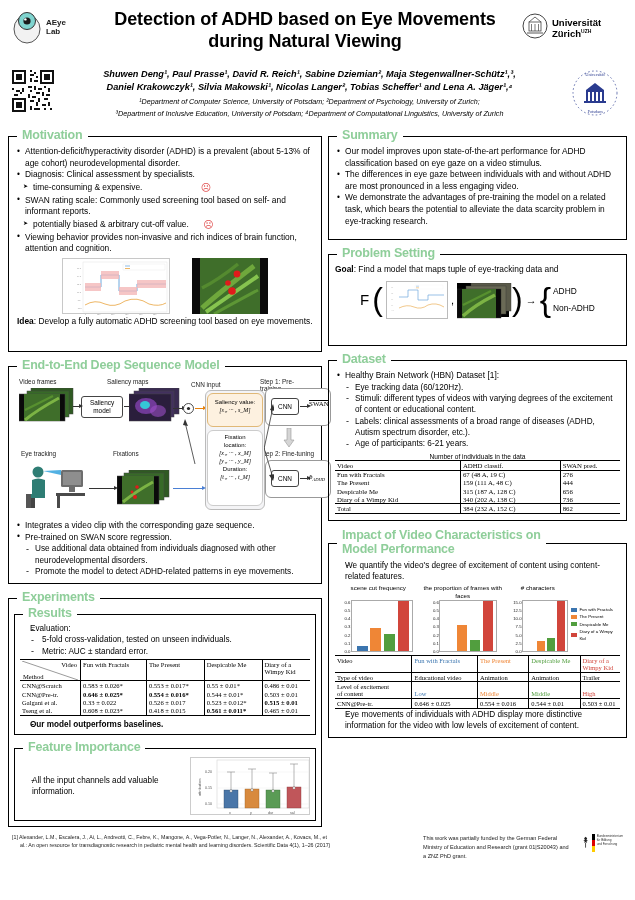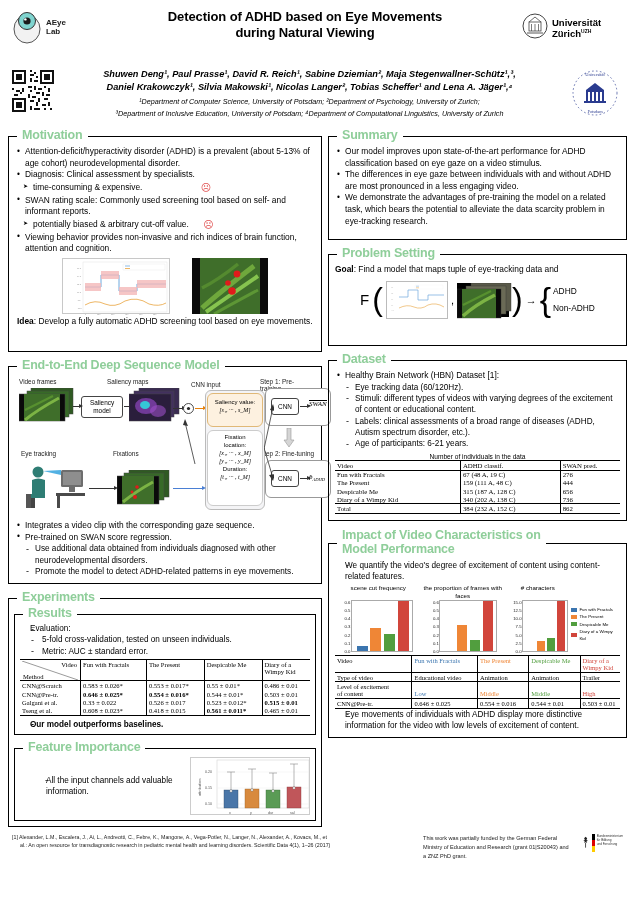--- a/index.html
+++ b/index.html
@@ -12,21 +12,21 @@
     position: relative;
   }
   .poster { width: 635px; height: 757px; padding: 6px 8px; position: relative; }
 
   
   .header { display: flex; align-items: flex-start; height: 62px; }
   .logo-aeye { display: flex; align-items: center; gap: 4px; width: 80px; padding-left: 4px; padding-top: 4px;}
   .eye-logo { width: 30px; height: 34px; position: relative; }
   .aeye-text { font-size: 8px; font-weight: bold; line-height: 1.15; color: #222; }
   .title-wrap { flex: 1; text-align: center; padding-top: 3px; }
-  .title { font-size: 13px; font-weight: bold; line-height: 1.22; letter-spacing: -0.1px; }
+  .title { font-size: 18px; font-weight: bold; line-height: 1.22; letter-spacing: -0.1px; }
   .logo-uzh { width: 105px; display: flex; align-items: center; gap: 4px; padding-top: 6px; }
   .uzh-text { font-size: 9.5px; font-weight: bold; line-height: 1.2; }
   .uzh-sup { font-size: 5px; vertical-align: super; }
 
   
   .authorblock { display: flex; align-items: flex-start; height: 56px; }
   .qr { width: 46px; padding-left: 4px; padding-top: 2px;}
   .authors { flex: 1; text-align: center; padding: 0 4px; }
   .authors .names {
     font-size: 9.2px; font-weight: bold; font-style: italic;
@@ -434,21 +434,21 @@
           </svg>
           <div class="arr blue" style="left:158px; top:110px; width:30px;"></div>
           <svg style="position:absolute; left:168px; top:40px;" width="16" height="48">
             <line x1="12" y1="46" x2="2" y2="4" stroke="#333" stroke-width="0.8"></line>
             <polygon points="2,1 5,8 0,7" fill="#333"></polygon>
           </svg>
 
           <div class="rbox" style="left:250px; top:10px; width:66px; height:38px;"></div>
           <div class="box" style="left:256px; top:20px; width:28px; height:17px;">CNN</div>
           <div class="arr" style="left:285px; top:28px; width:8px;"></div>
-          <span style="position:absolute; left:294px; top:22px; font-size:7px; font-family:'Liberation Serif',serif; font-style:italic;">
+          <span style="position:absolute; left:294px; top:22px; font-size:7px; font-family:'Liberation Serif',serif; ">
             <span style="border-top:0.7px solid #000; display:inline-block; line-height:1.1;">SWAN</span>
           </span>
 
           <svg style="position:absolute; left:268px; top:50px;" width="12" height="20">
             <polygon points="4,0 8,0 8,12 11,12 6,19 1,12 4,12" fill="#d5d5d5" stroke="#999" stroke-width="0.6"></polygon>
           </svg>
 
           <div class="rbox" style="left:250px; top:82px; width:66px; height:38px;"></div>
           <div class="box" style="left:256px; top:92px; width:28px; height:17px;">CNN</div>
           <div class="arr" style="left:285px; top:100px; width:8px;"></div>
@@ -537,21 +537,21 @@
               <td class="vl">0.465 ± 0.01</td>
             </tr>
           </tbody>
             </table>
 
           <ul style="margin-top:3px;font-weight:bold;">
             <li class="dash" style="padding-left:10px;">Our model outperforms baselines.</li>
           </ul>
         </div>
 
-        <div class="panel" style="margin-top:13px; padding:8px 5px 5px 19px;">
+        <div class="panel" style="margin-top:13px; padding:8px 5px 5px 5px;">
           <div class="panel-title">Feature Importance</div>
           <div class="fi-wrap">
             <div class="fi-text">
               <ul>
                 <li class="dash" style="padding-left:12px;">All the input channels add valuable information.</li>
               </ul>
             </div>
             <div class="boxplot">
               <svg width="120" height="58" viewBox="0 0 120 58">
                 <rect x="26" y="2" width="92" height="48" fill="#fff" stroke="#ccc" stroke-width="0.5"></rect>

